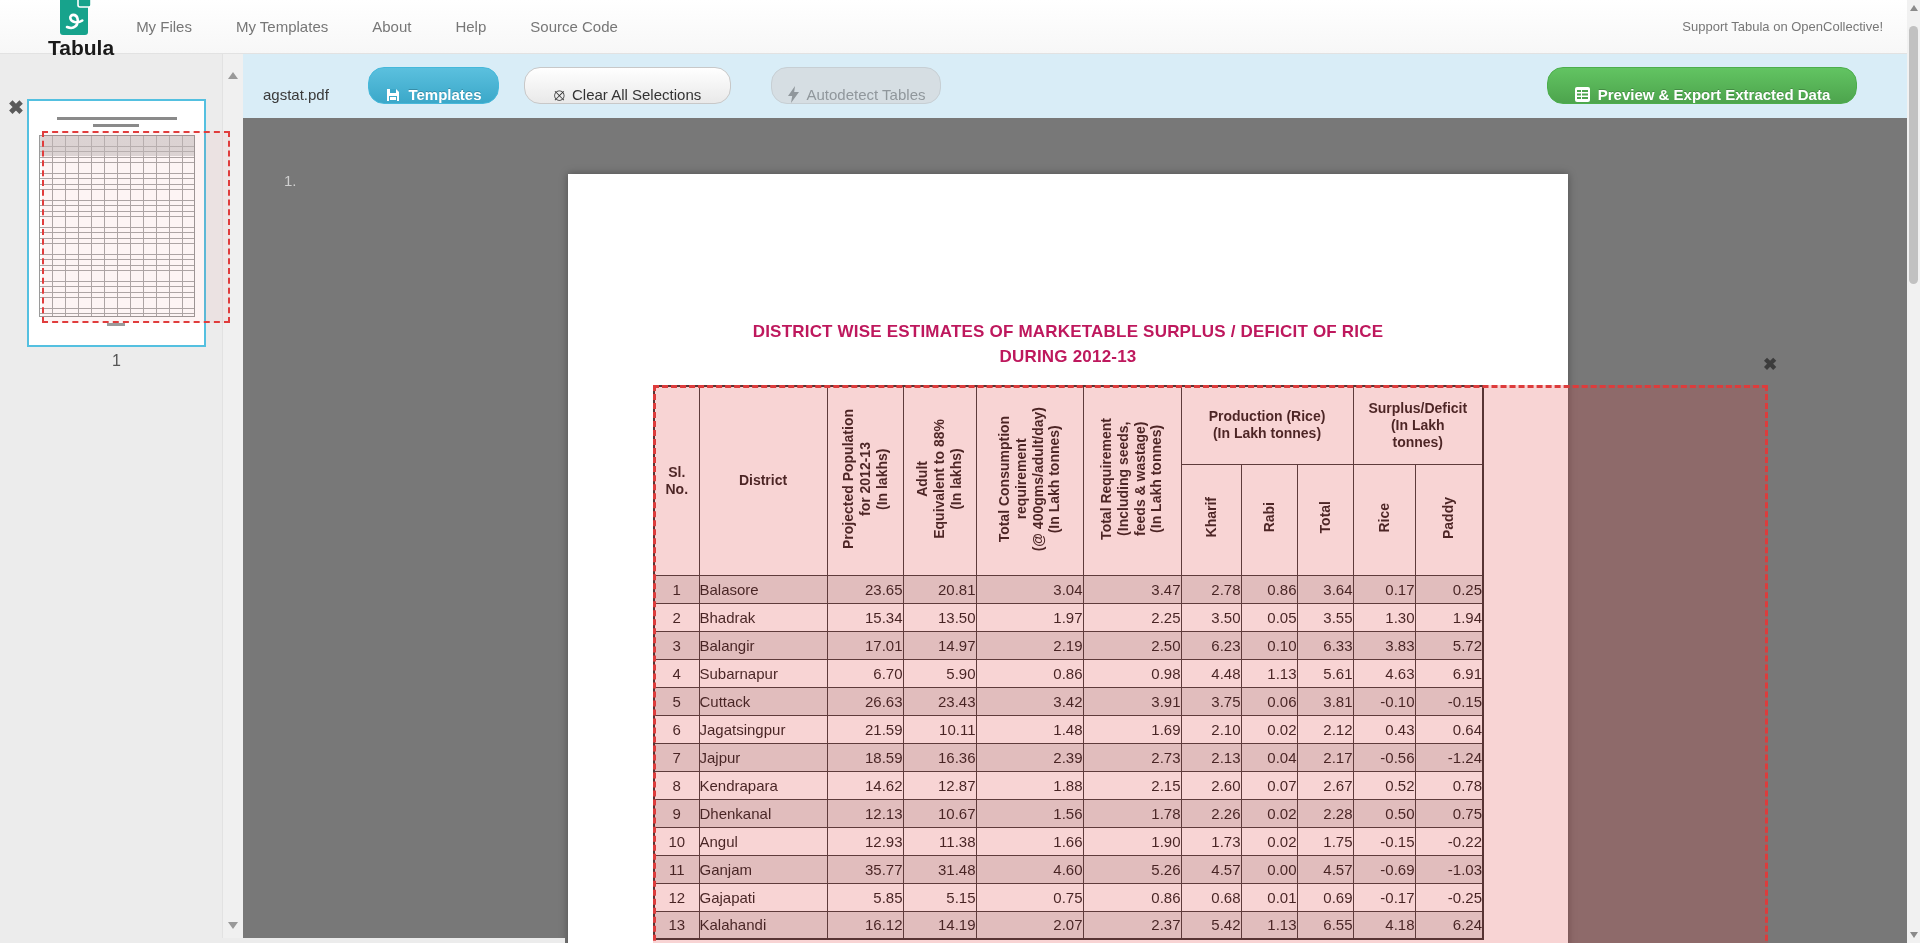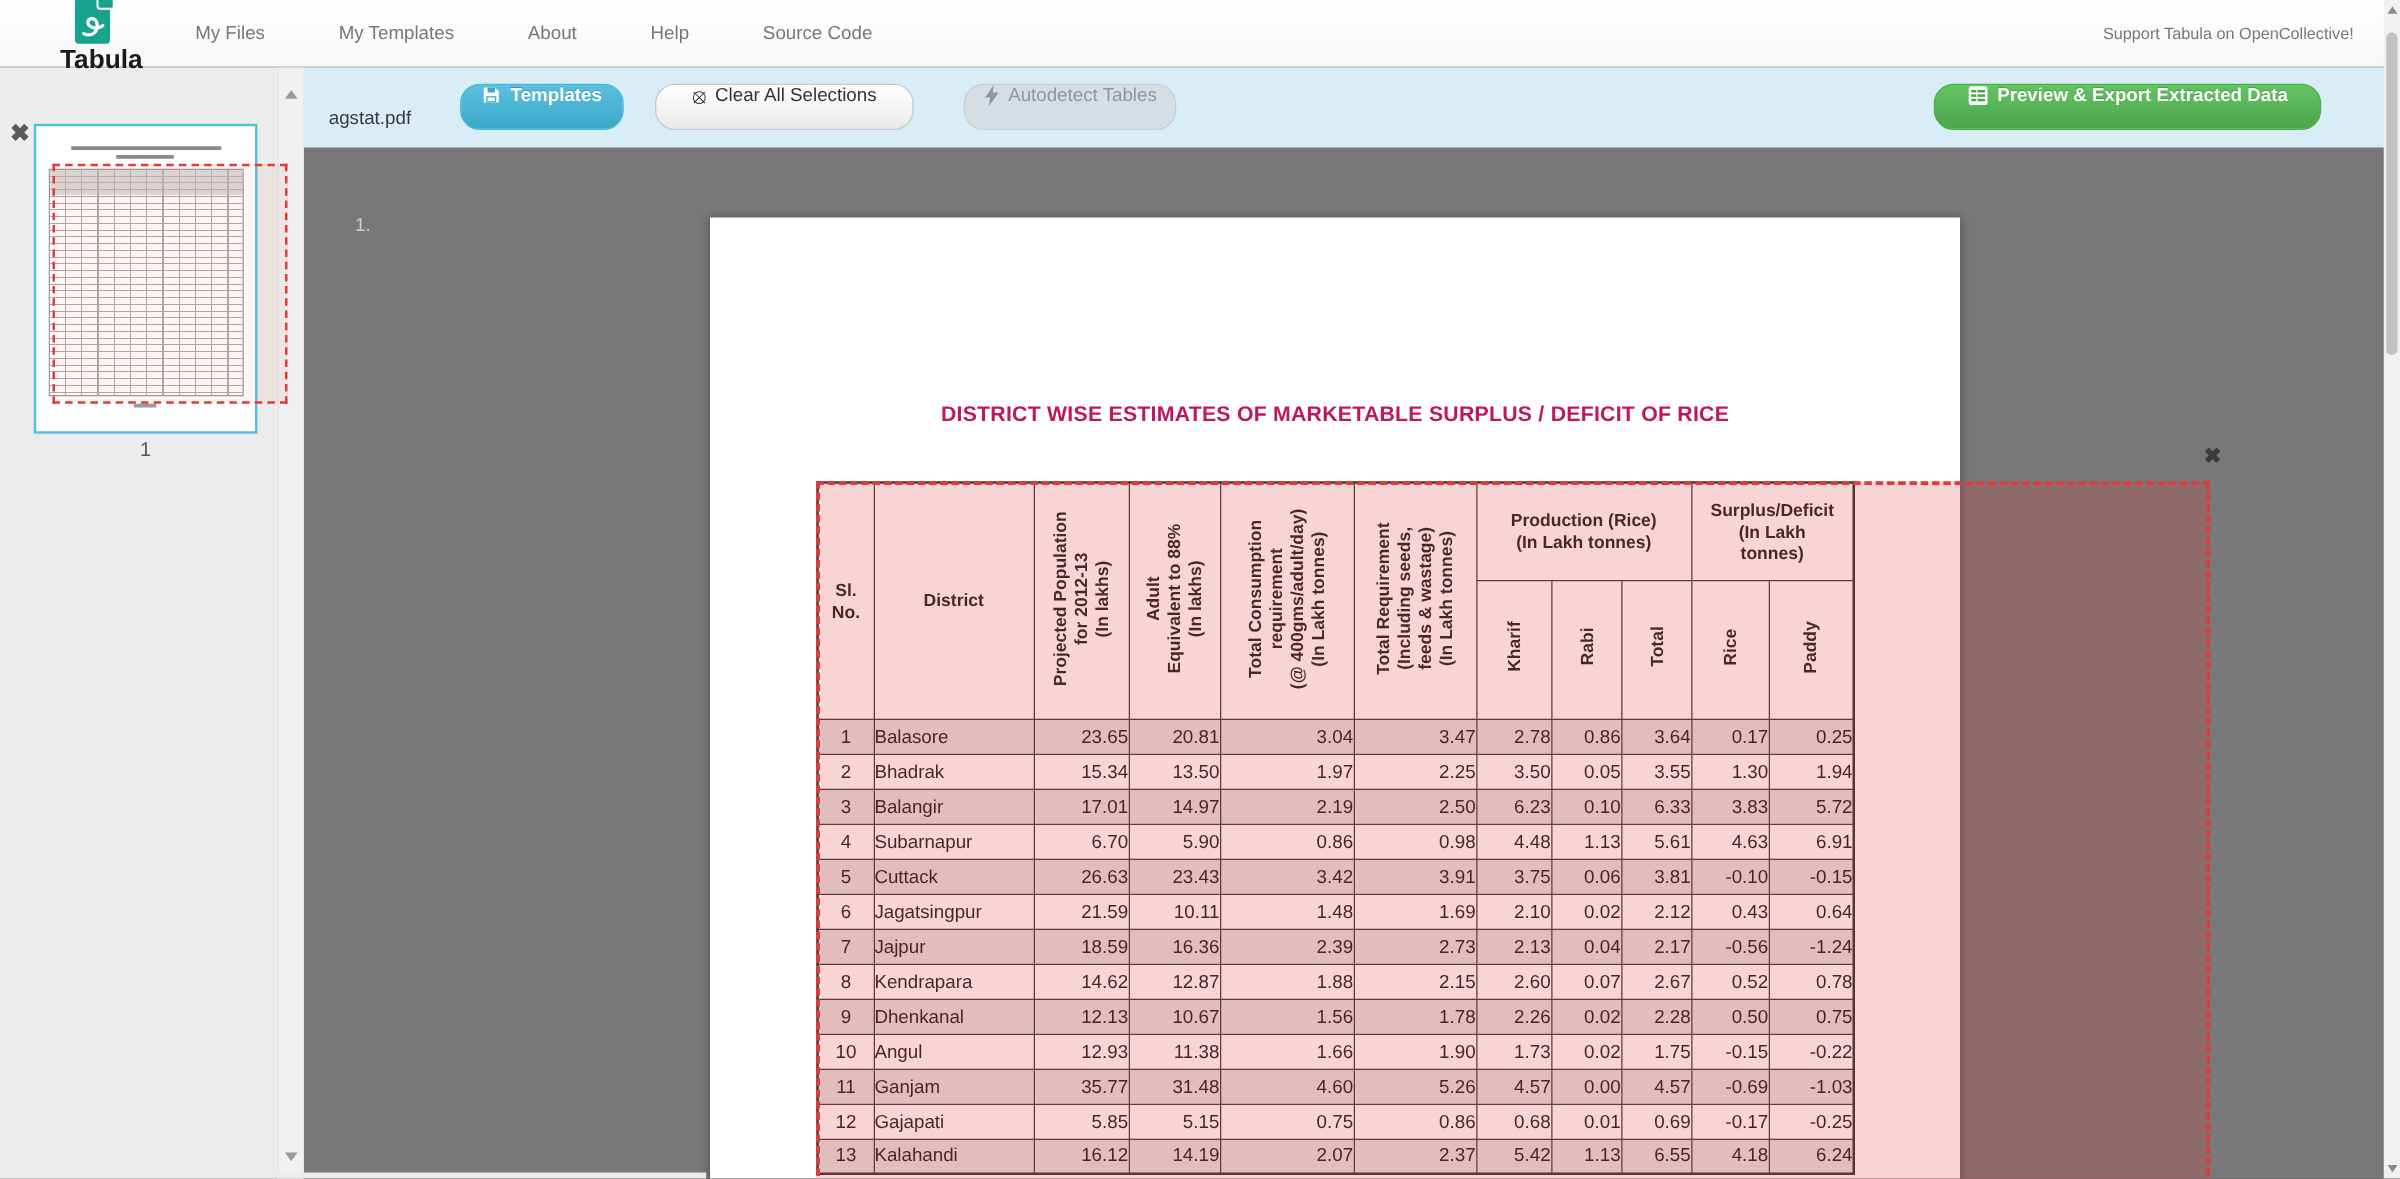--- a/index.html
+++ b/index.html
@@ -6,21 +6,21 @@
   #app{position:relative;width:1920px;height:943px;overflow:hidden;
        font-family:"Liberation Sans",sans-serif;background:#787878;}
 
   
   .navbar{position:absolute;left:0;top:0;width:1920px;height:54px;
           background:linear-gradient(#ffffff,#f7f7f7);
           border-bottom:1px solid #e2e2e2;display:flex;align-items:center;
           z-index:5;box-sizing:border-box;padding-left:38px;}
   .brand-wrap{display:flex;align-items:center;cursor:pointer;flex-direction:column;}
   .brand{font-size:21px;font-weight:bold;color:#1a1a1a;margin-left:10px;}
-  .nav-links{display:flex;gap:59px;margin-left:42px;}
+  .nav-links{display:flex;gap:44px;margin-left:22px;}
   .nav-link{font-size:15px;color:#777;cursor:pointer;}
   .support{margin-left:auto;margin-right:37px;font-size:13px;color:#777;cursor:pointer;}
 
   
   .sidebar{position:absolute;left:0;top:54px;width:243px;height:889px;
            background:#ececec;z-index:3;}
   .thumb-close{position:absolute;left:8px;top:44px;font-size:19px;font-weight:bold;
                color:#5a5a5a;cursor:pointer;line-height:1;}
   .thumbnail{position:absolute;left:27px;top:45px;width:175px;height:244px;
              background:#fff;border:2px solid #54c0e0;cursor:pointer;}
@@ -45,21 +45,21 @@
   .tri-down{position:absolute;left:5px;bottom:14px;width:0;height:0;
           border-left:5px solid transparent;border-right:5px solid transparent;
           border-top:7px solid #999;}
 
   
   .toolbar{position:absolute;left:243px;top:54px;width:1677px;height:64px;
            background:#d9edf7;z-index:2;}
   .filename{position:absolute;left:20px;top:0;height:80px;display:flex;align-items:center;
             font-size:15px;color:#3a3a3a;}
   .btn{position:absolute;top:13px;height:37px;border-radius:16px;display:flex;
-       align-items:flex-start;justify-content:center;gap:7px;font-size:15px;
+       align-items:flex-end;justify-content:center;gap:7px;font-size:15px;
        cursor:pointer;box-sizing:border-box;white-space:nowrap;}
   .btn-templates{left:125px;width:131px;color:#fff;font-weight:bold;
        background:linear-gradient(#5bc0de,#3ba8c9);border:1px solid #46b8da;
        text-shadow:0 -1px 0 rgba(0,0,0,0.2);}
   .btn-clear{left:281px;width:207px;color:#333;
        background:linear-gradient(#ffffff,#e9e9e9);border:1px solid #c8c8c8;}
   .btn-autodetect{left:528px;width:170px;color:#90979c;
        background:#d6dee3;border:1px solid #c7cfd4;cursor:default;}
   .btn-export{left:1304px;width:310px;color:#fff;font-weight:bold;
        background:linear-gradient(#62c462,#4da44d);border:1px solid #4cae4c;
@@ -198,20 +198,21 @@
       <span>Preview &amp; Export Extracted Data</span>
     </div>
   </div>
 
   <div class="main">
     <div class="page-label">1.</div>
 
     <div class="pdf-page">
       <div class="doc-title">
         <div>DISTRICT WISE ESTIMATES OF MARKETABLE SURPLUS / DEFICIT OF RICE</div>
+        <div>DURING 2012-13</div>
       </div>
 
       <table class="pdftable">
         <colgroup>
           <col style="width:45px">
             <col style="width:128px">
             <col style="width:76px">
           <col style="width:73px">
             <col style="width:107px">
             <col style="width:98px">

